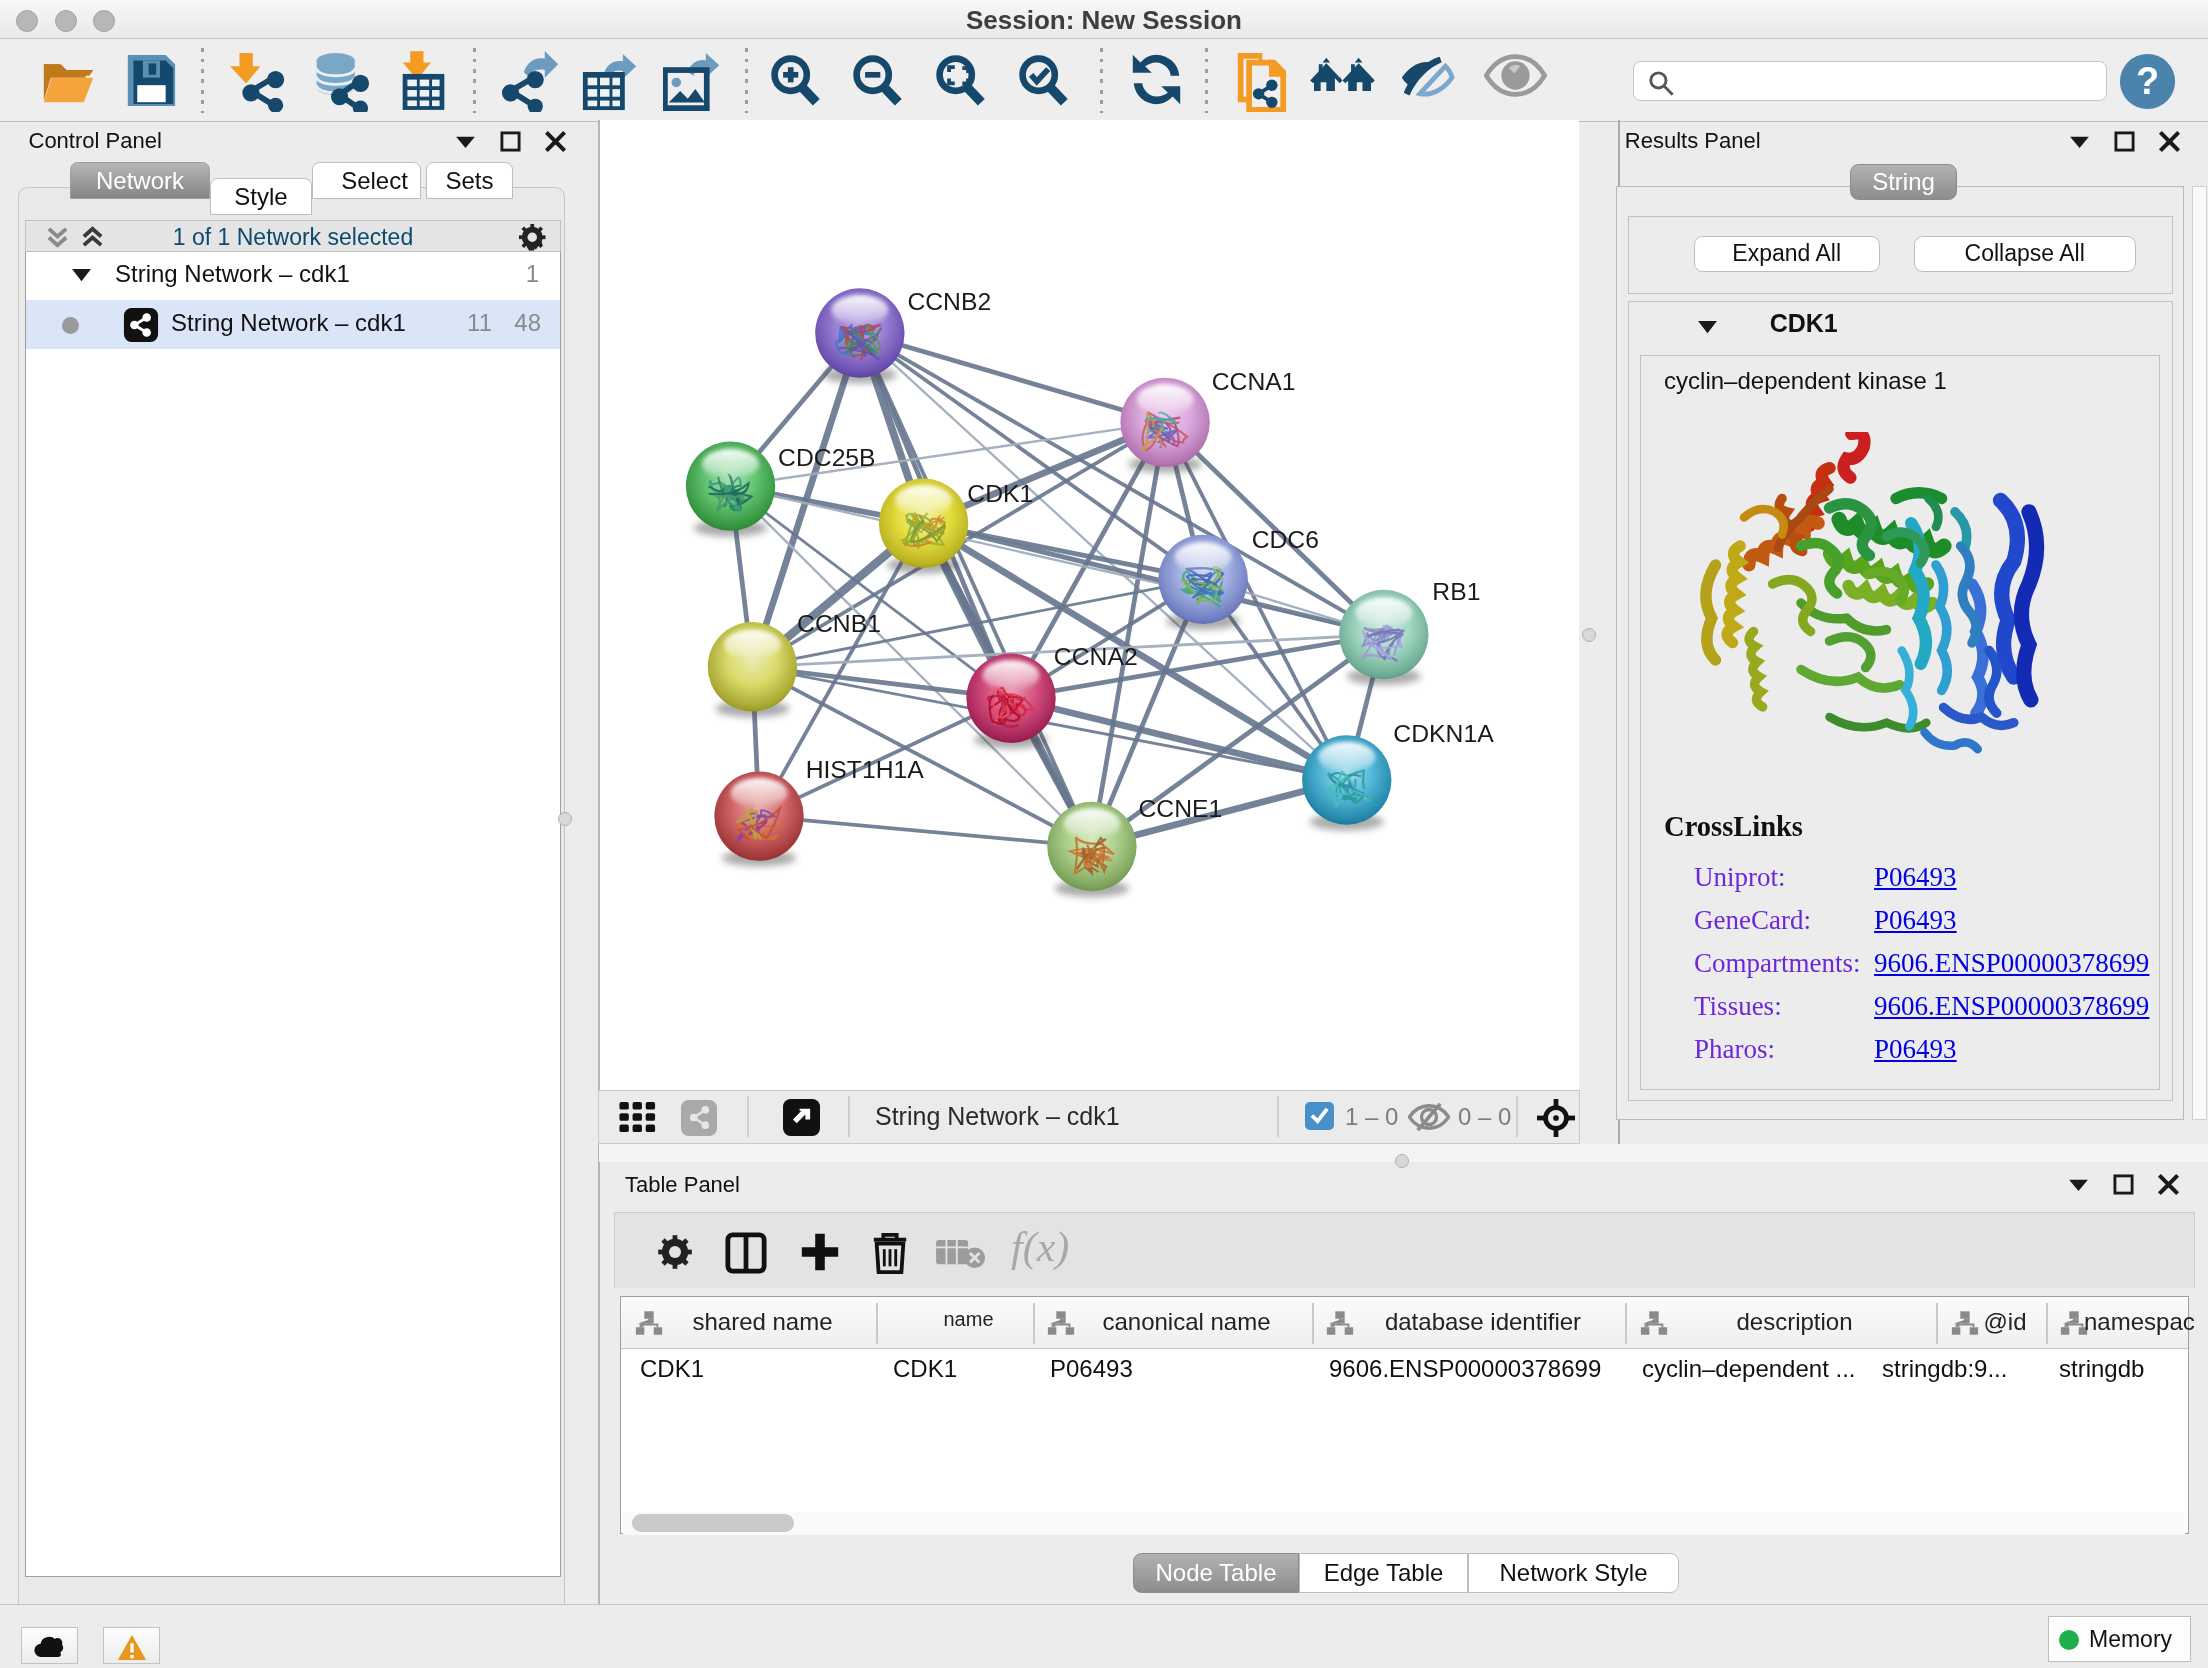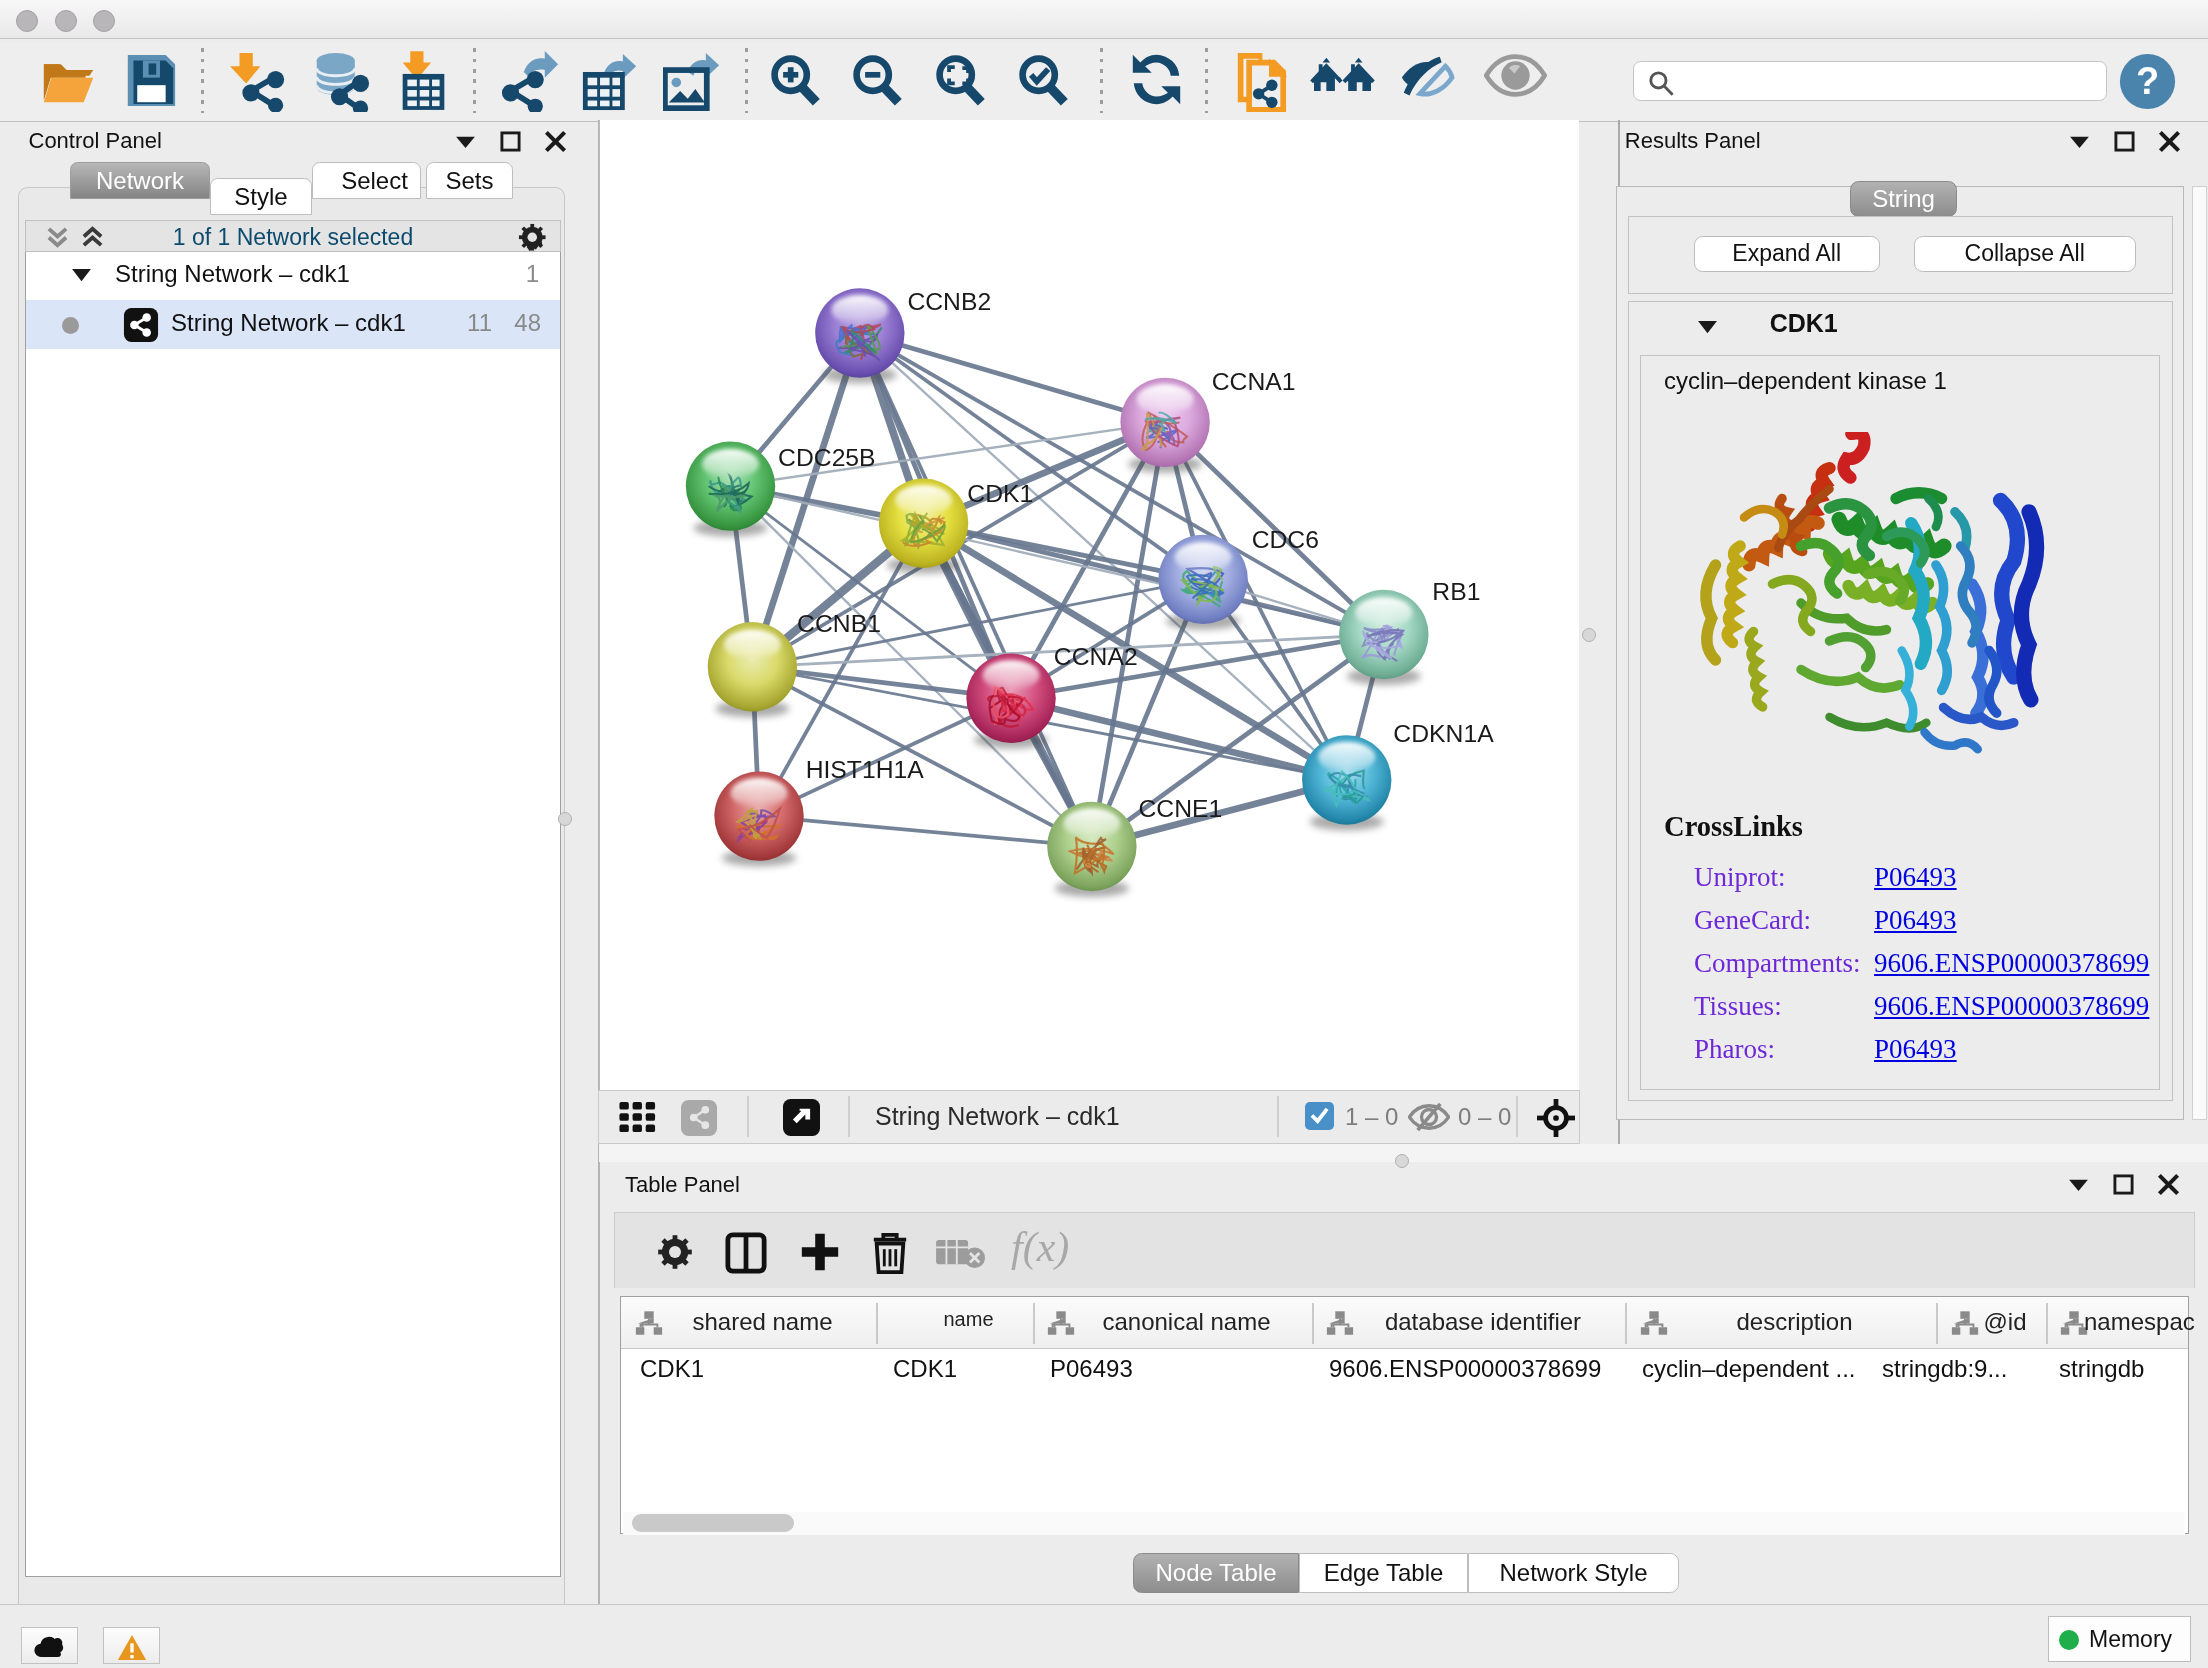--- a/index.html
+++ b/index.html
@@ -44,20 +44,21 @@
 
   a.lnk { color:#0000e0; text-decoration:underline; }
 </style>
 </head>
 <body>
 
 <div id="titlebar" class="abs">
   <div class="tl" style="left:16px;"></div>
   <div class="tl" style="left:55px;"></div>
   <div class="tl" style="left:93px;"></div>
+  <div id="title">Session: New Session</div>
 </div>
 
 <div id="toolbar" class="abs">
 
   <svg class="tbi" style="left:40px;" width="57" height="59" viewBox="0 0 60 62">
     <path d="M4 14 h16 l6 6 h22 v8 H10 z" fill="#c07818"></path>
     <path d="M4 14 v38 l8 -26 h40 l4 -6 H28 l-6 -6 z" fill="#c07818"></path>
     <path d="M12 28 h44 L46 54 H4 z" fill="#f5a33b"></path>
   </svg>
 
@@ -710,21 +711,21 @@
     <svg width="21" height="21" viewBox="0 0 22 22">
         <rect x="2" y="2" width="18" height="18" fill="none" stroke="#1a1a1a" stroke-width="3"></rect>
       </svg>
     <svg width="23" height="23" viewBox="0 0 24 24">
         <path d="M4 1 L12 9 20 1 23 4 15 12 23 20 20 23 12 15 4 23 1 20 9 12 1 4 z" fill="#1a1a1a"></path>
       </svg>
   </div>
 
   <div class="abs" style="left:-4.8px; top:66px; width:568px; height:934px; background:#ececec; border:1.9px solid #b9b9b9;"></div>
 
-  <div class="abs" style="left:229px; top:44px; width:107px; height:36px; background:linear-gradient(#b2b2b2,#8d8d8d); border:1px solid #8a8a8a; border-radius:8.6px; color:#fff; font-size:24px; text-align:center; line-height:34px;margin-top:17px;">String</div>
+  <div class="abs" style="left:229px; top:44px; width:107px; height:36px; background:linear-gradient(#b2b2b2,#8d8d8d); border:1px solid #8a8a8a; border-radius:8.6px; color:#fff; font-size:24px; text-align:center; line-height:34px;">String</div>
 
   <div class="abs" style="left:6.7px; top:96px; width:545px; height:78px; background:#ececec; border:1.9px solid #c2c2c2;">
     <div class="btn" style="left:65px; top:19px; width:186px; height:36px; line-height:33px;">Expand All</div>
     <div class="btn" style="left:285px; top:19px; width:222px; height:36px; line-height:33px;">Collapse All</div>
   </div>
 
   <div class="abs" style="left:6.7px; top:181px; width:545px; height:800px; background:#ececec; border:1.9px solid #c2c2c2;">
     <svg style="position:absolute;left:67px;top:17px;" width="23" height="17" viewBox="0 0 24 18">
         <path d="M2 2 h20 l-10 13 z" fill="#1a1a1a"></path>
       </svg>

